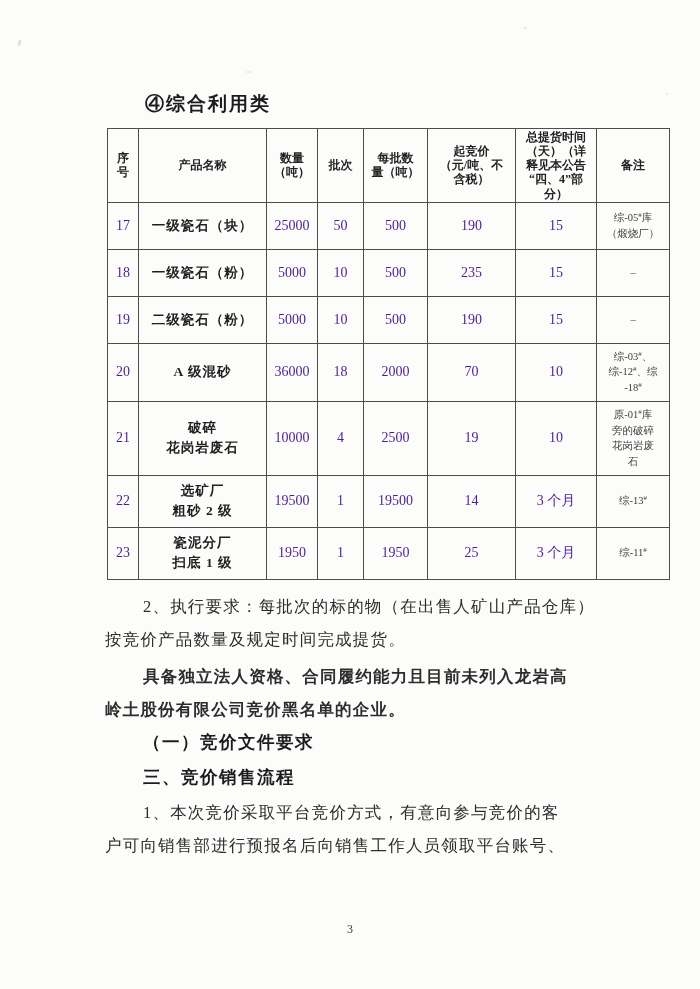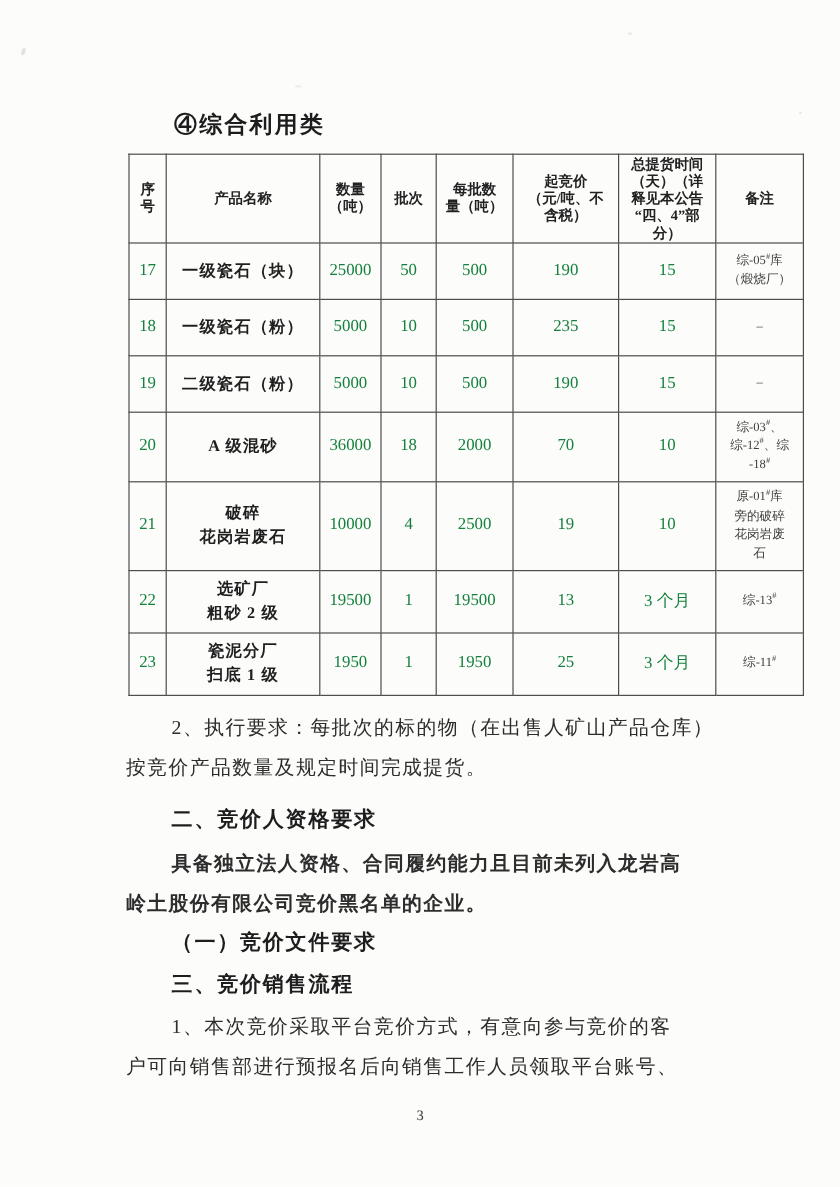--- a/index.html
+++ b/index.html
@@ -29,21 +29,21 @@
     font-size:12px;font-weight:bold;line-height:1.18;
     height:70px;color:#222;margin-top:11px;
   }
   .price-table tbody tr:nth-child(1){height:47px;}
   .price-table tbody tr:nth-child(2){height:47px;}
   .price-table tbody tr:nth-child(3){height:47px;}
   .price-table tbody tr:nth-child(4){height:58px;}
   .price-table tbody tr:nth-child(5){height:74px;}
   .price-table tbody tr:nth-child(6){height:52px;}
   .price-table tbody tr:nth-child(7){height:52px;}
-  .c-num{font-size:14px;color:#15803d;}
+  .c-num{font-size:14px;color:#4c1d95;}
   .c-name{font-size:13.5px;font-weight:bold;line-height:1.5;color:#1f1f1f;letter-spacing:1px;}
   .c-remark{font-size:10.5px;line-height:1.5;color:#3d3d3d;}
   .price-table sup{font-size:7px;line-height:0;}
   .text-block{
     position:absolute;left:105px;top:590px;width:515px;
     font-size:16.5px;line-height:33px;letter-spacing:1.2px;color:#2d2d2d;
   }
   .para{margin:0;white-space:pre-line;text-indent:38px;}
   .sec-head{
     margin:0;padding-left:38px;
@@ -148,41 +148,40 @@
           <td class="c-num">19</td>
           <td class="c-num">10</td>
           <td class="c-remark">原-01<sup>#</sup>库<br>旁的破碎<br>花岗岩废<br>石</td>
         </tr>
         <tr>
           <td class="c-num">22</td>
           <td class="c-name">选矿厂<br>粗砂 2 级</td>
           <td class="c-num">19500</td>
           <td class="c-num">1</td>
           <td class="c-num">19500</td>
-          <td class="c-num">13</td>
+          <td class="c-num">14</td>
           <td class="c-num">3 个月</td>
           <td class="c-remark">综-13<sup>#</sup></td>
         </tr>
         <tr>
           <td class="c-num">23</td>
           <td class="c-name">瓷泥分厂<br>扫底 1 级</td>
           <td class="c-num">1950</td>
           <td class="c-num">1</td>
           <td class="c-num">1950</td>
           <td class="c-num">25</td>
           <td class="c-num">3 个月</td>
           <td class="c-remark">综-11<sup>#</sup></td>
         </tr>
       </tbody>
   </table>
 
   <div class="text-block">
     <p class="para">2、执行要求：每批次的标的物（在出售人矿山产品仓库）
 按竞价产品数量及规定时间完成提货。</p>
-    <h3 class="sec-head mt10">二、竞价人资格要求</h3>
     <p class="para mt4">具备独立法人资格、合同履约能力且目前未列入龙岩高
 岭土股份有限公司竞价黑名单的企业。</p>
     <h3 class="sec-head">（一）竞价文件要求</h3>
     <h3 class="sec-head mt2">三、竞价销售流程</h3>
     <p class="para mt2">1、本次竞价采取平台竞价方式，有意向参与竞价的客
 户可向销售部进行预报名后向销售工作人员领取平台账号、</p>
   </div>
 
   <div class="page-number">3</div>
 

